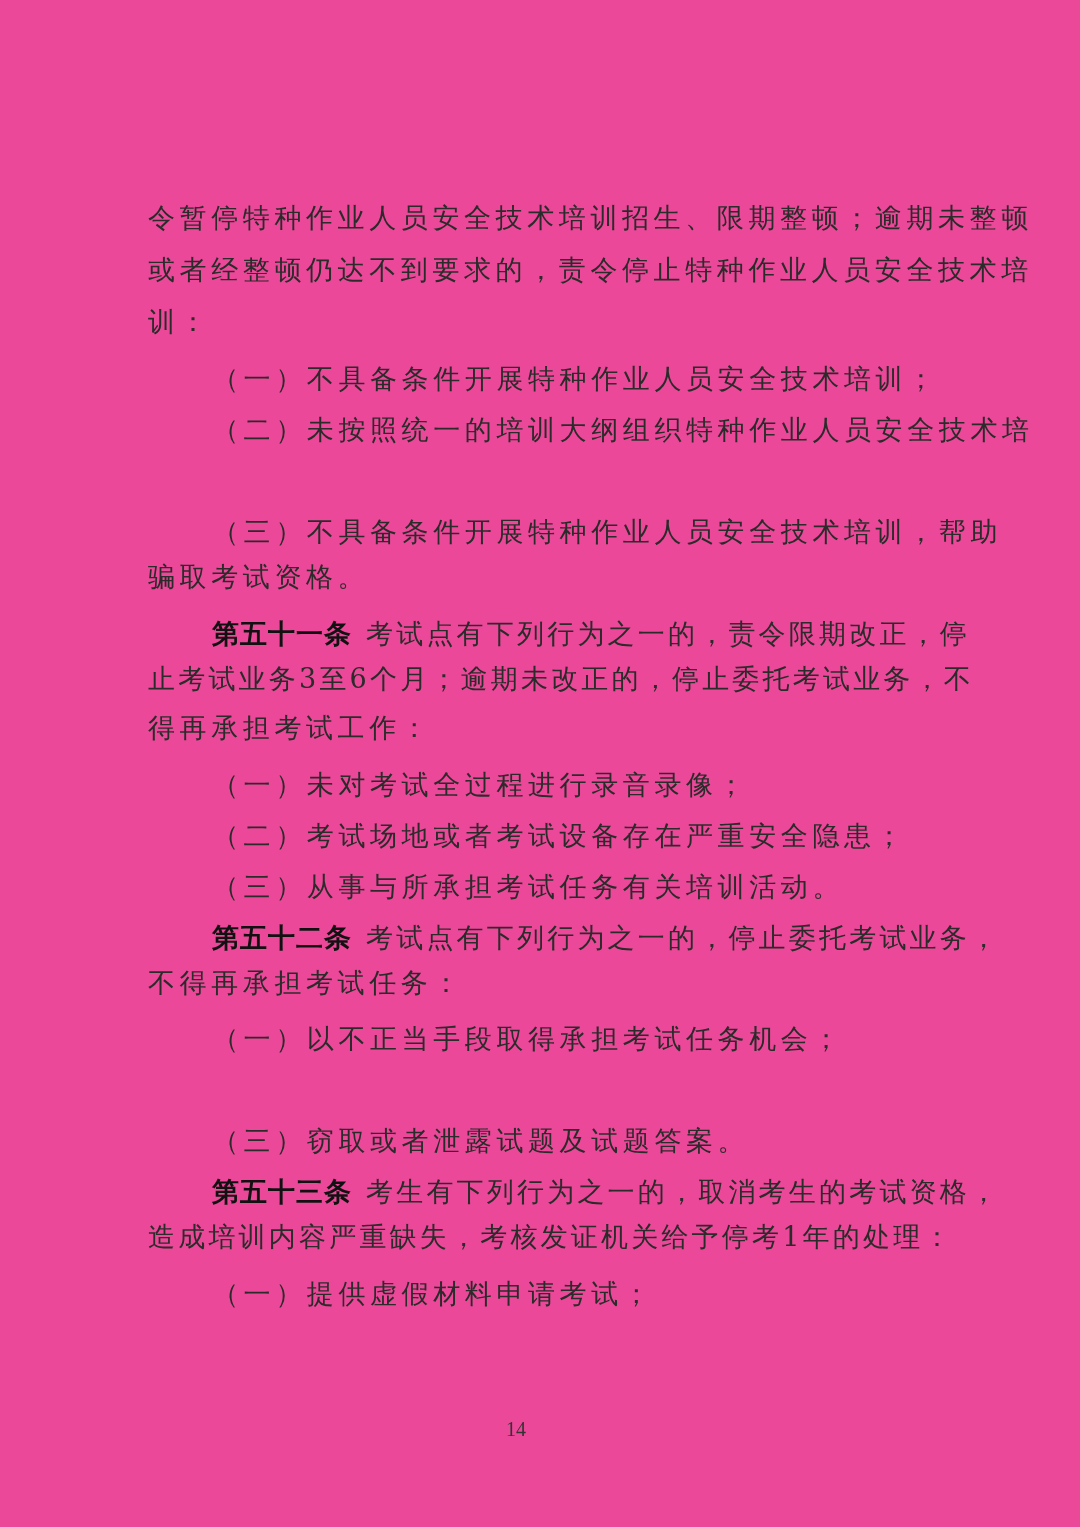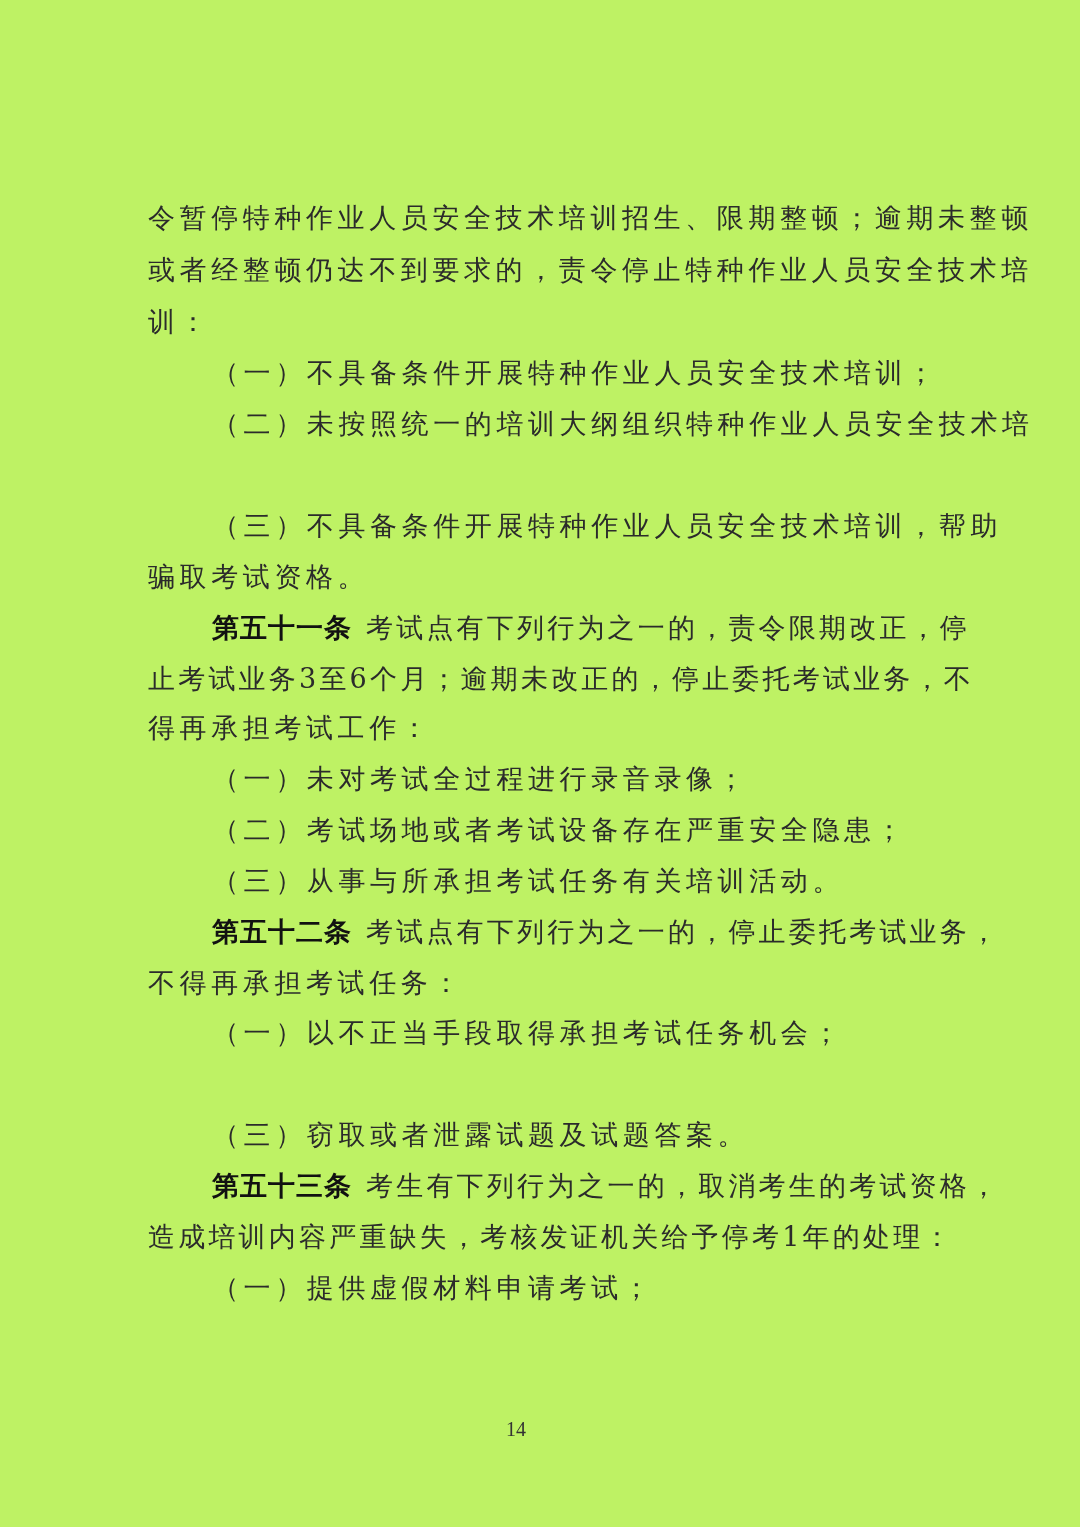--- a/index.html
+++ b/index.html
@@ -13,34 +13,34 @@
     position: relative;
     overflow: hidden;
     font-family: "DejaVu Serif", "Liberation Serif", serif;
     color: #2a2a2a;
   }
   .page {
     position: absolute;
     left: 0; top: 0;
     width: 1080px;
     height: 1527px;
-    background: #bef264;
+    background: #ec4899;
   }
   .line {
     position: absolute;
     left: 148px;
     width: 800px;
     height: 40px;
     line-height: 40px;
     font-size: 27px;
     letter-spacing: 4.6px;
     white-space: nowrap;
     color: #2b2b2b;
   }
-  .line.indent { left: 212px; width: 740px; }
+  .line.indent { left: 212px; width: 740px; margin-top: 6px; }
   .line.tight { letter-spacing: 3.2px; }
   .article-no {
     font-family: "DejaVu Sans", "Liberation Sans", sans-serif;
     font-weight: bold;
     color: #111111;
     letter-spacing: 1px;
     margin-right: 14px;
   }
   .page-number {
     position: absolute;

